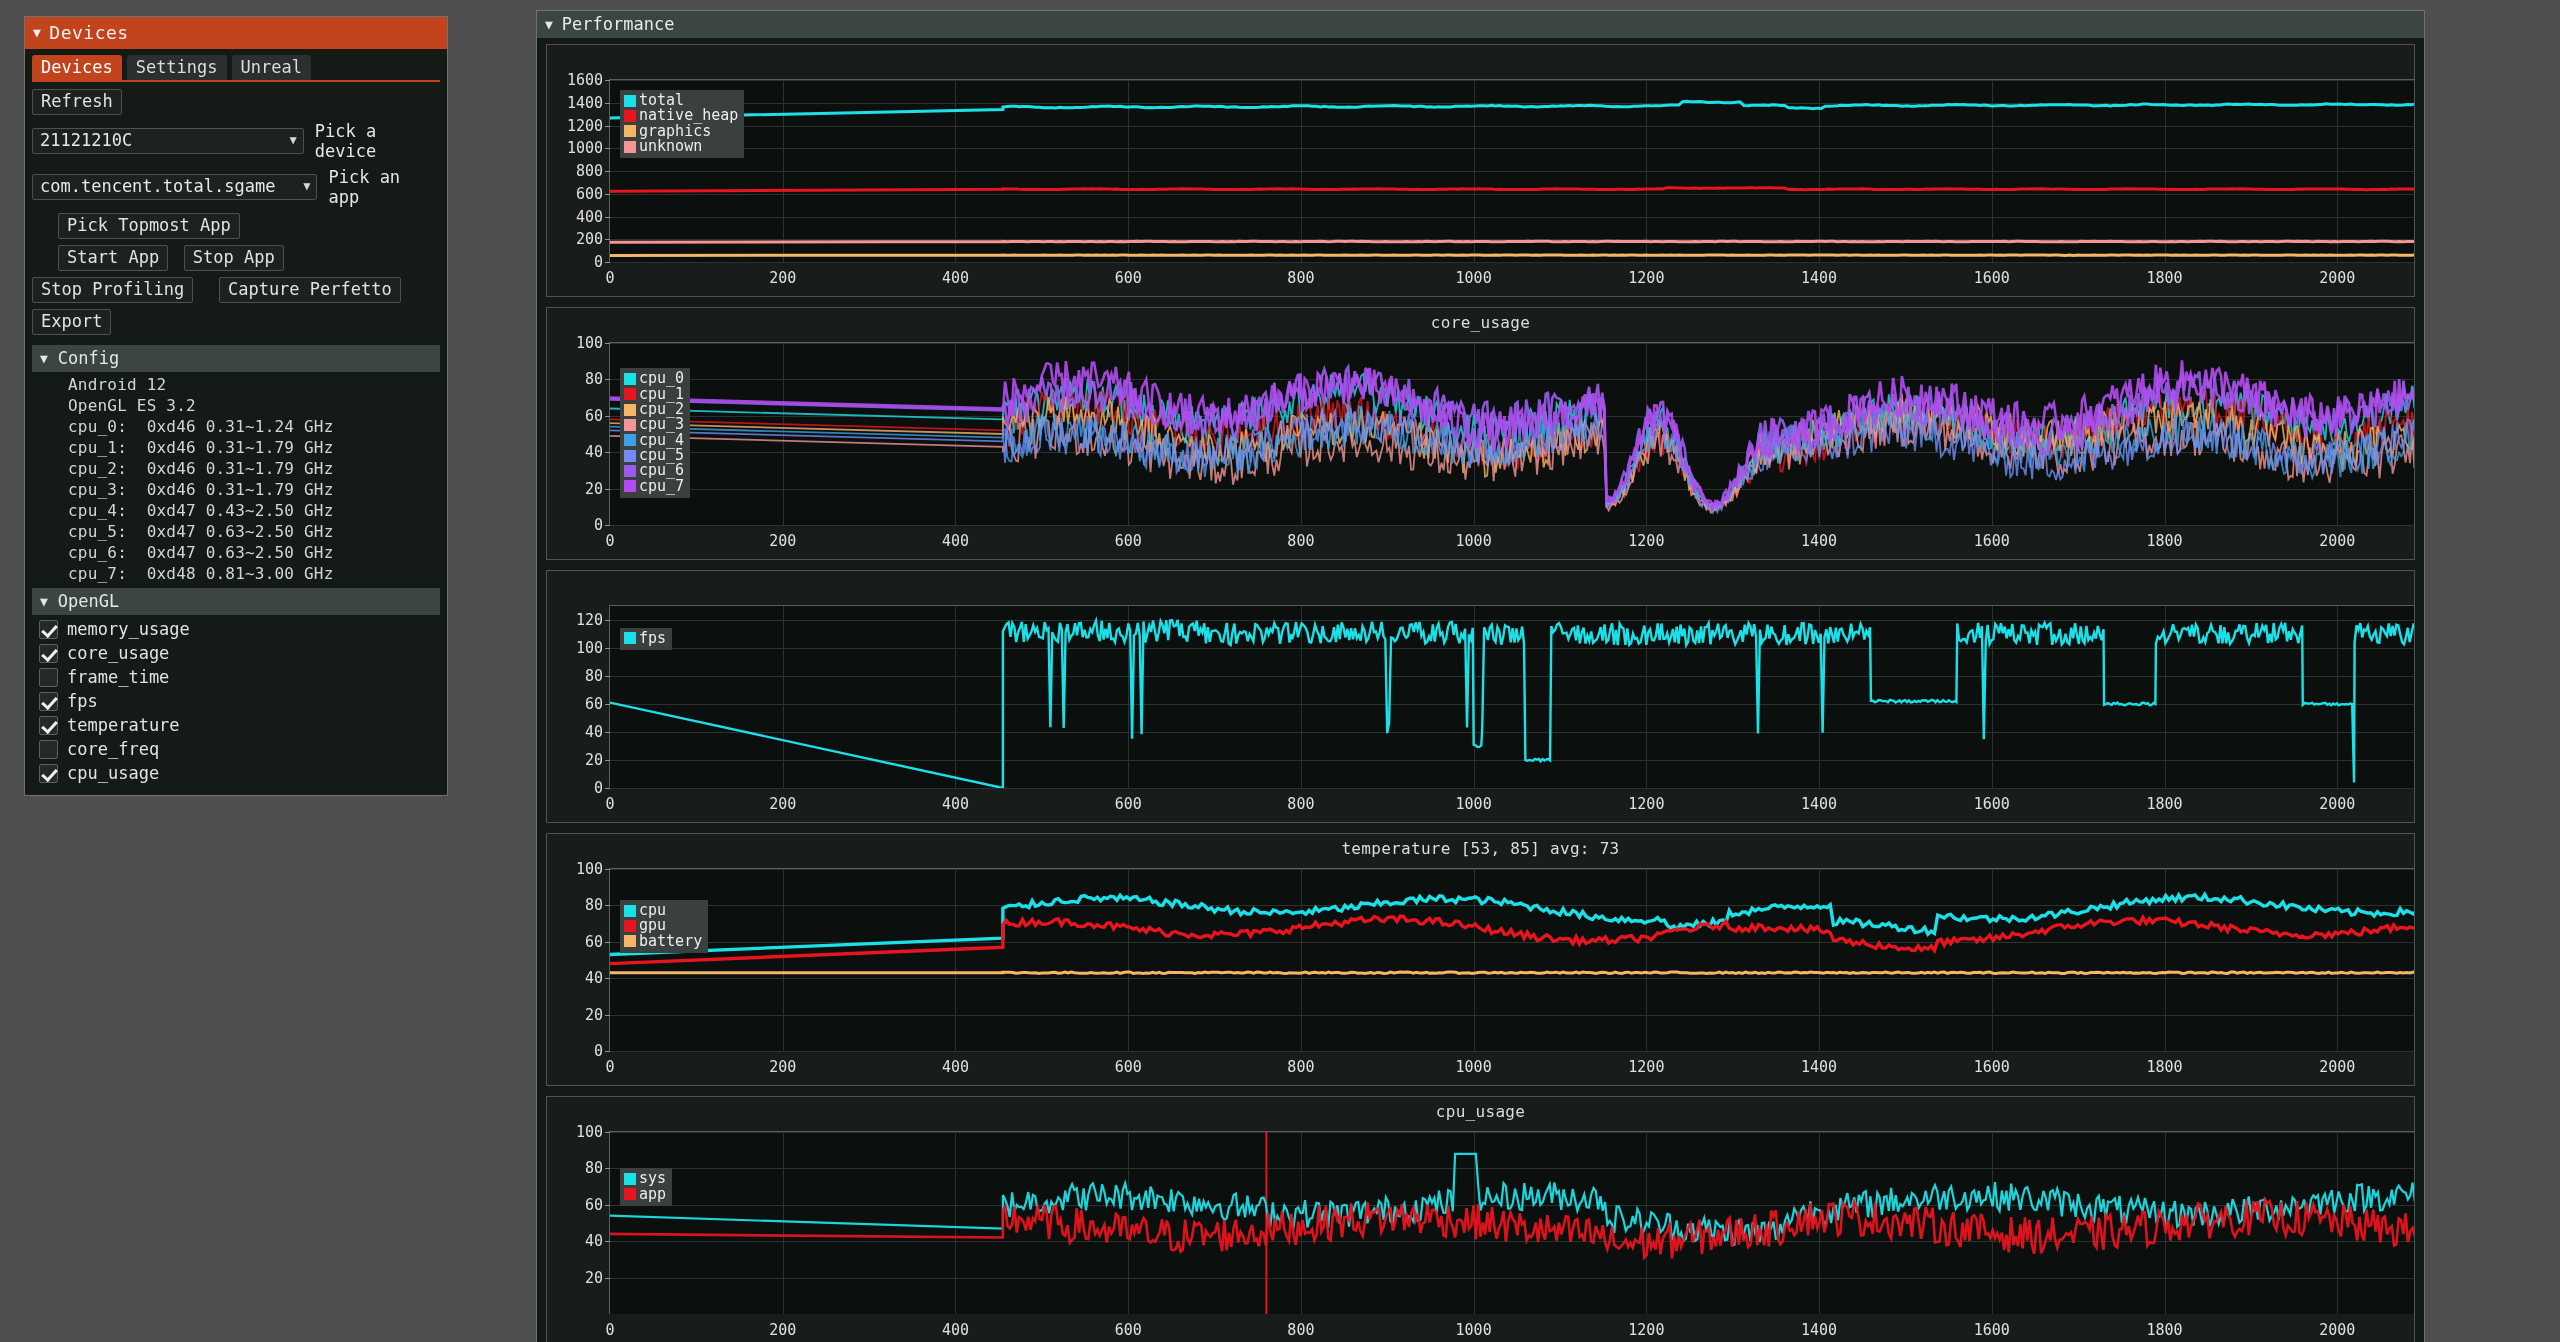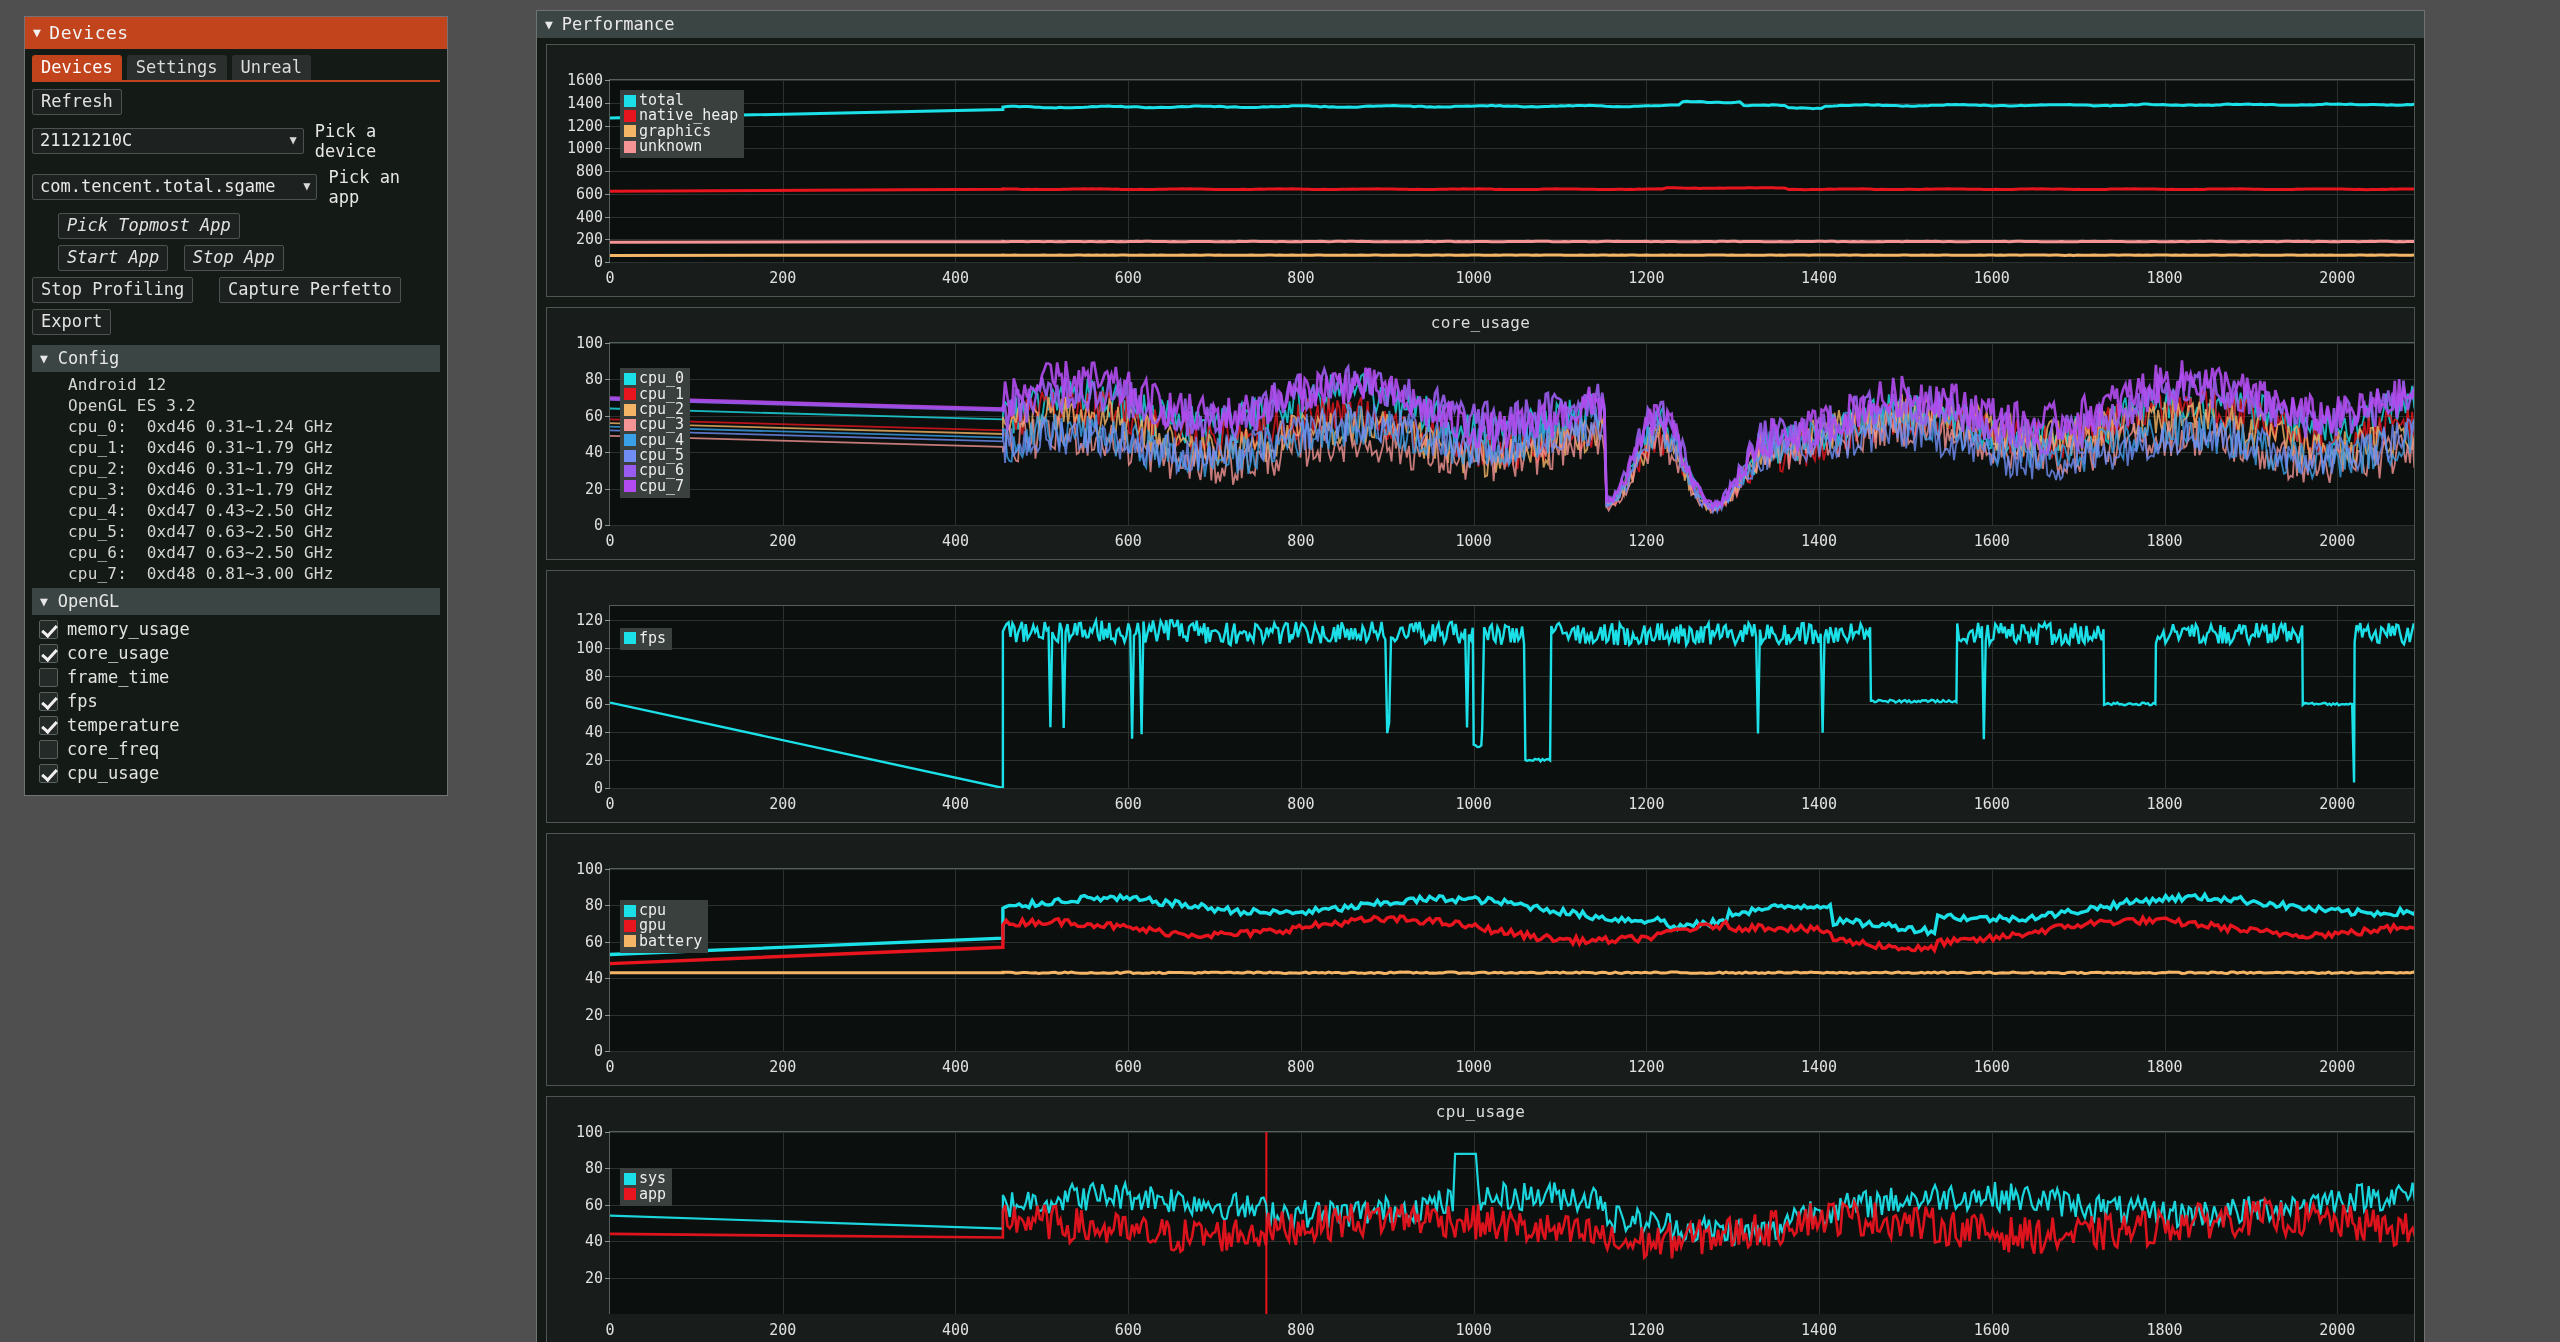--- a/index.html
+++ b/index.html
@@ -22,21 +22,21 @@
   .btn{display:inline-block;font-size:17px;color:#e2e2e2;background:#1d2220;
        border:1px solid #4b524f;padding:1px 8px 3px 8px;border-radius:2px;
        margin:0 6px 6px 0;}
   .row{display:flex;align-items:center;}
   .combo{display:flex;align-items:center;justify-content:space-between;
        background:#1d2220;border:1px solid #4b524f;border-radius:2px;
        width:288px;padding:1px 6px 3px 7px;font-size:17px;color:#e8e8e8;
        box-sizing:border-box;}
   .combo .tri{font-size:12px;color:#d8d8d8;}
   .sidelabel{font-size:17px;color:#e6e6e6;margin-left:11px;}
-  .indent{margin-left:26px;font-style:italic;}
+  .indent{margin-left:26px;}
   .section{background:#3b4543;color:#e6e6e6;font-size:17px;
        padding:3px 8px 4px 8px;display:flex;align-items:center;gap:10px;
        margin:4px 0 2px 0;}
   .cfgline{font-size:16px;color:#d5d5d5;padding:1px 0 1px 36px;
        white-space:pre;letter-spacing:.2px;}
   .chkrow{display:flex;align-items:center;gap:9px;padding:2px 0 2px 7px;}
   .chk{width:19px;height:19px;background:#242a28;border:1px solid #5a615e;
        border-radius:2px;position:relative;box-sizing:border-box;}
   .chk.on::after{content:"";position:absolute;left:5px;top:1px;width:6px;
        height:12px;border:solid #f0f0f0;border-width:0 3px 3px 0;
@@ -371,20 +371,21 @@
           </svg>
           <div class="legend" style="left: 10px; top: 12%;">
             <div class="lgitem">
               <span class="sw" style="background: rgb(28, 224, 232);"></span>
               <span class="lgtxt">fps</span>
             </div>
           </div>
         </div>
       </div>
       <div class="chart">
+        <div class="ctitle">temperature [53, 85] avg: 73</div>
         <div class="plot">
           <div class="gl" style="left: 0px; right: 0px; height: 1px; top: 100%;"></div>
           <div class="ytick" style="top: 100%;">0</div>
           <div class="gl" style="left: 0px; right: 0px; height: 1px; top: 80%;"></div>
           <div class="ytick" style="top: 80%;">20</div>
           <div class="gl" style="left: 0px; right: 0px; height: 1px; top: 60%;"></div>
           <div class="ytick" style="top: 60%;">40</div>
           <div class="gl" style="left: 0px; right: 0px; height: 1px; top: 40%;"></div>
           <div class="ytick" style="top: 40%;">60</div>
           <div class="gl" style="left: 0px; right: 0px; height: 1px; top: 20%;"></div>

